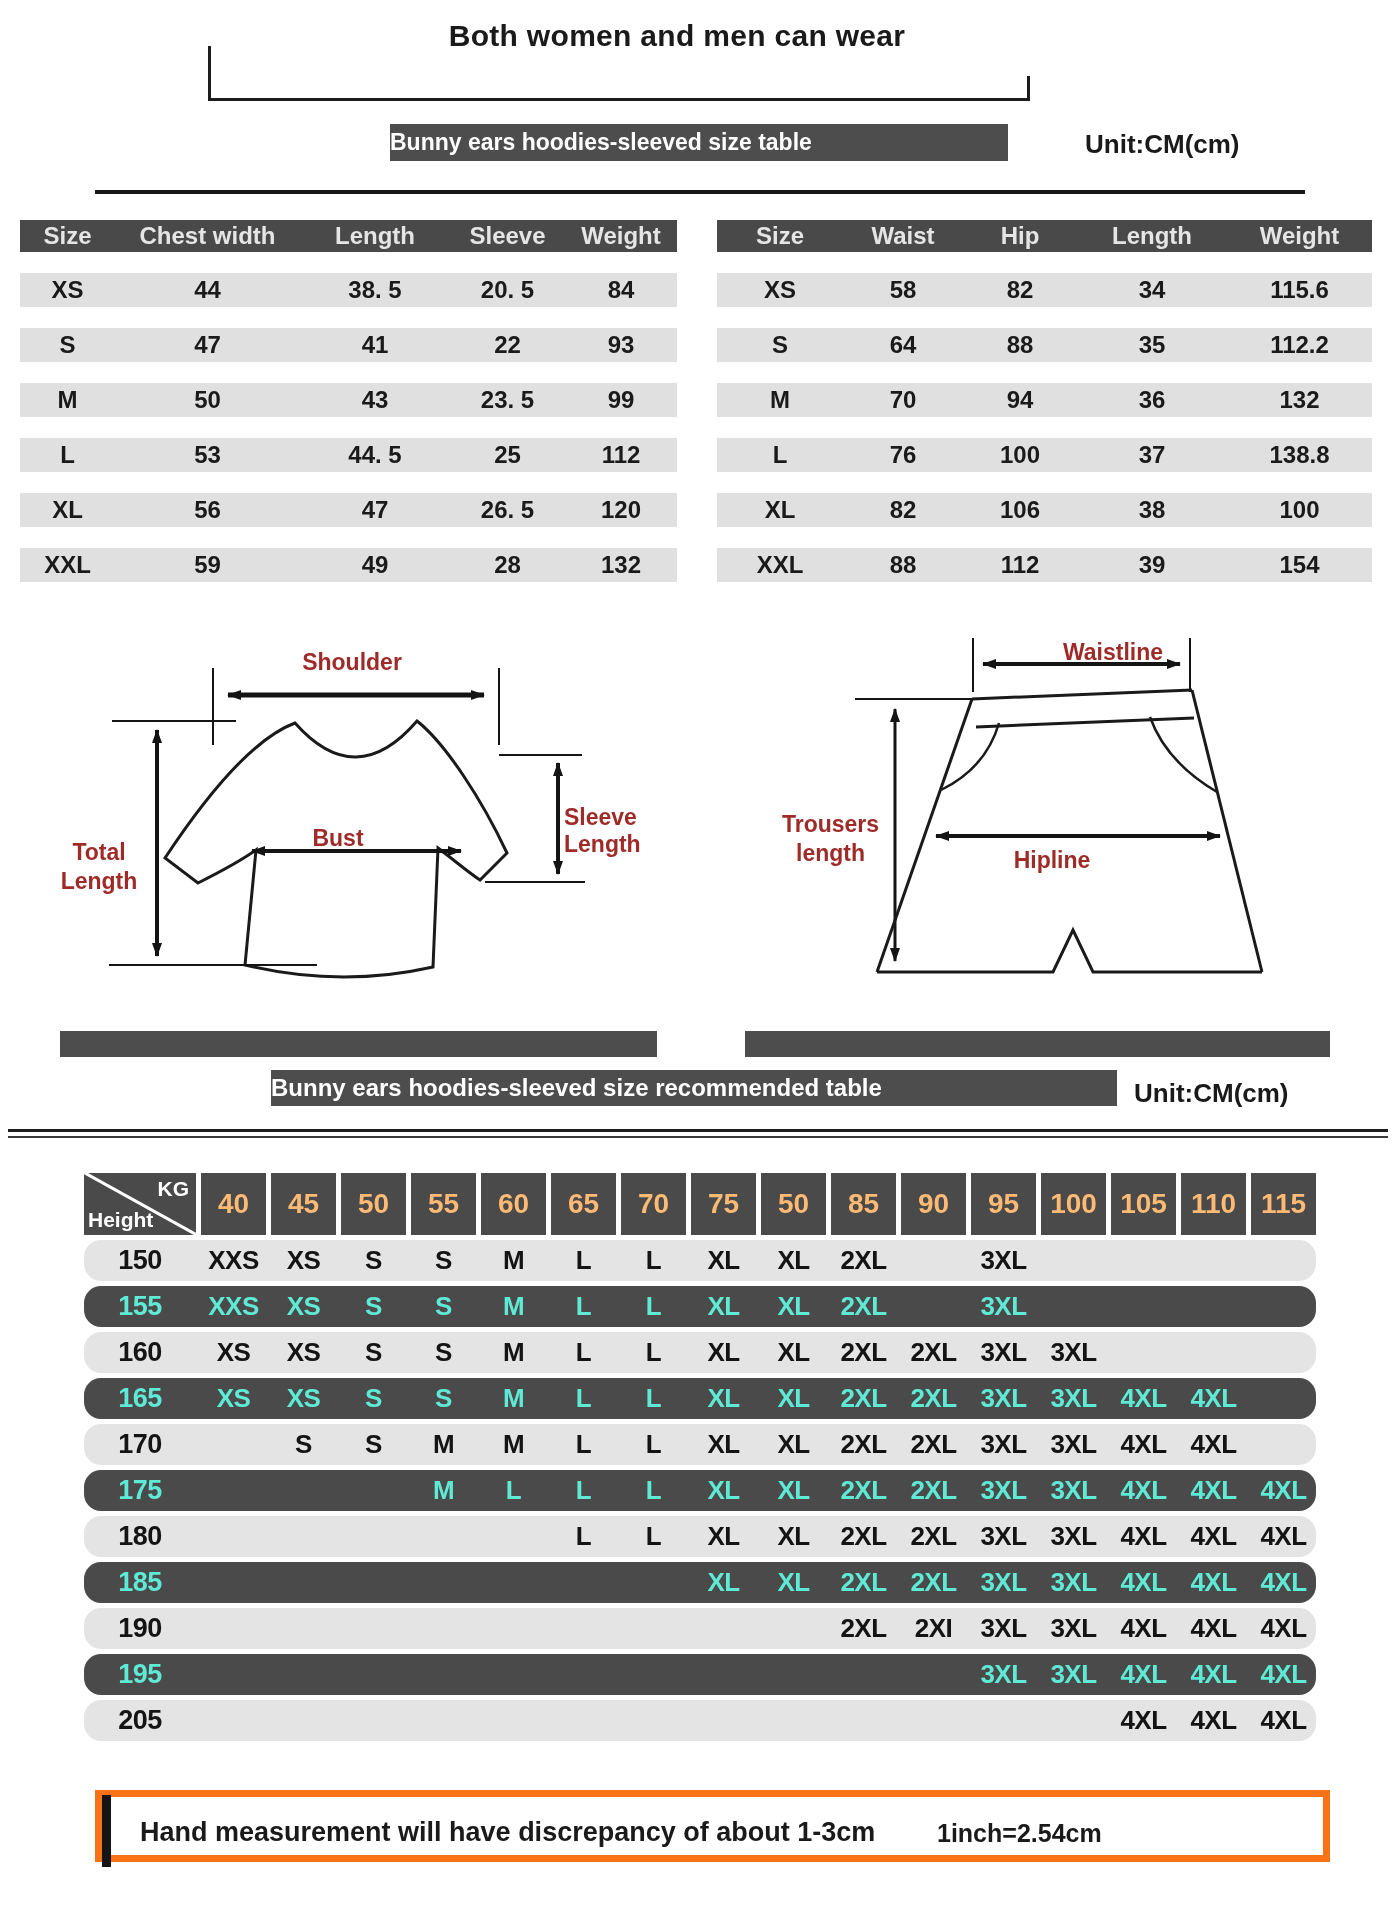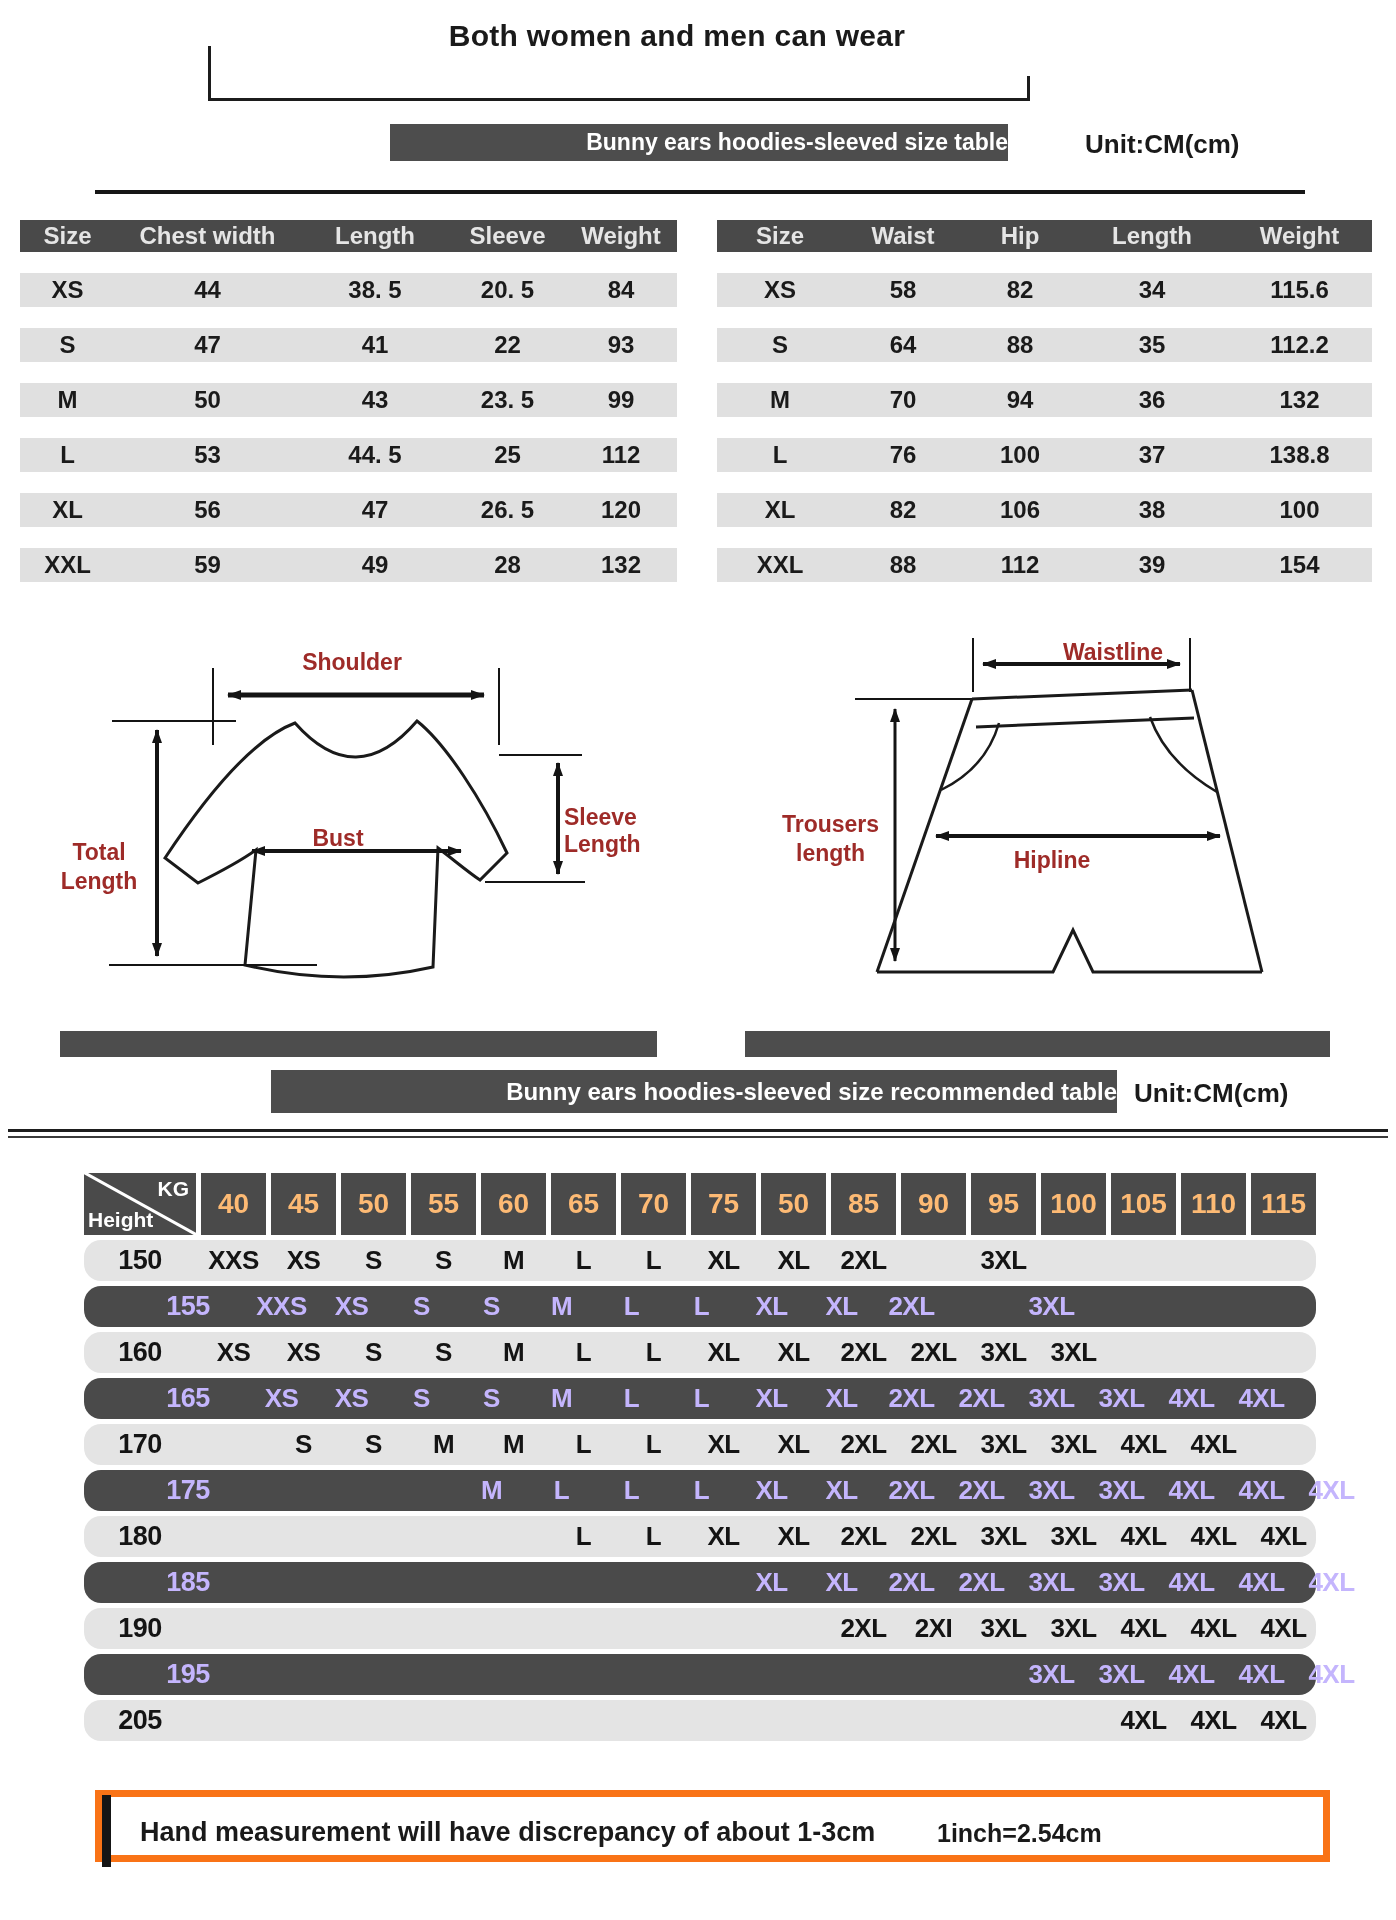--- a/index.html
+++ b/index.html
@@ -12,26 +12,26 @@
 
   
   .header-text { left:20px; top:16px; width:1314px; text-align:center;
                  font-size:30px; line-height:40px; letter-spacing:0.3px; }
   .hdr-tick-left  { left:208px; top:46px; width:3px;  height:53px; background:#1c1c1c; }
   .hdr-underline  { left:208px; top:98px; width:822px; height:3px; background:#1c1c1c; }
   .hdr-tick-right { left:1027px; top:76px; width:3px; height:25px; background:#1c1c1c; }
 
   
   .title-bar { background:#4d4d4d; color:#fff; display:flex; align-items:center;
-               justify-content:flex-end; }
+               justify-content:flex-start; }
   .title1 { left:390px; top:124px; width:618px; height:37px; font-size:23px; }
   .unit1  { left:1085px; top:129px; font-size:26px; }
   .rule1  { left:95px; top:190px; width:1210px; height:4px; background:#161616; }
 
-  .title2 { left:271px; top:1070px; width:846px; height:43px; font-size:24px; }
+  .title2 { left:271px; top:1070px; width:846px; height:36px; font-size:24px; }
   .unit2  { left:1134px; top:1078px; font-size:26px; }
   .rule2a { left:8px; top:1129px; width:1380px; height:3px; background:#1e1e1e; }
   .rule2b { left:8px; top:1136px; width:1380px; height:2px; background:#3a3a3a; }
 
   
   .size-table { position:absolute; top:220px; }
   .tops    { left:20px;  width:657px; }
   .bottoms { left:717px; width:655px; }
   .st-head { display:grid; height:32px; background:#494949; color:#e5e5e5;
              align-items:center; font-size:24px; }
@@ -67,21 +67,21 @@
               justify-content:center; font-size:28px; }
   .rt-corner { background:#4a4a4a; color:#fff; position:relative; overflow:hidden; }
   .rt-corner .diag { position:absolute; left:-9px; top:29px; width:130px; height:3px;
                      background:#fff; transform:rotate(29deg); }
   .rt-kg { position:absolute; right:7px; top:4px; font-size:21px; }
   .rt-height { position:absolute; left:4px; bottom:3px; font-size:21px; }
   .rt-row { display:grid; grid-template-columns:112px repeat(16,65px); column-gap:5px;
             height:41px; margin-top:5px; align-items:center; text-align:center;
             font-size:26px; letter-spacing:-0.5px;border-radius:17px; }
   .rt-row.light { background:#e4e4e4; color:#141414; }
-  .rt-row.dark  { background:#4a4a4a; color:#c4b5fd;padding-left:48px; }
+  .rt-row.dark  { background:#4a4a4a; color:#5eead4; }
   .rt-hgt { font-size:27px; }
 
   
   .footer-box { left:95px; top:1790px; width:1235px; height:72px;
                 border:7px solid #f97316; }
   .footer-bar { position:absolute; left:0; top:-2px; width:9px; height:72px;
                 background:#151515; }
   .footer-note { position:absolute; left:38px; top:20px; font-size:27px; }
   .footer-conv { position:absolute; left:835px; top:22px; font-size:25px; }
 </style>

